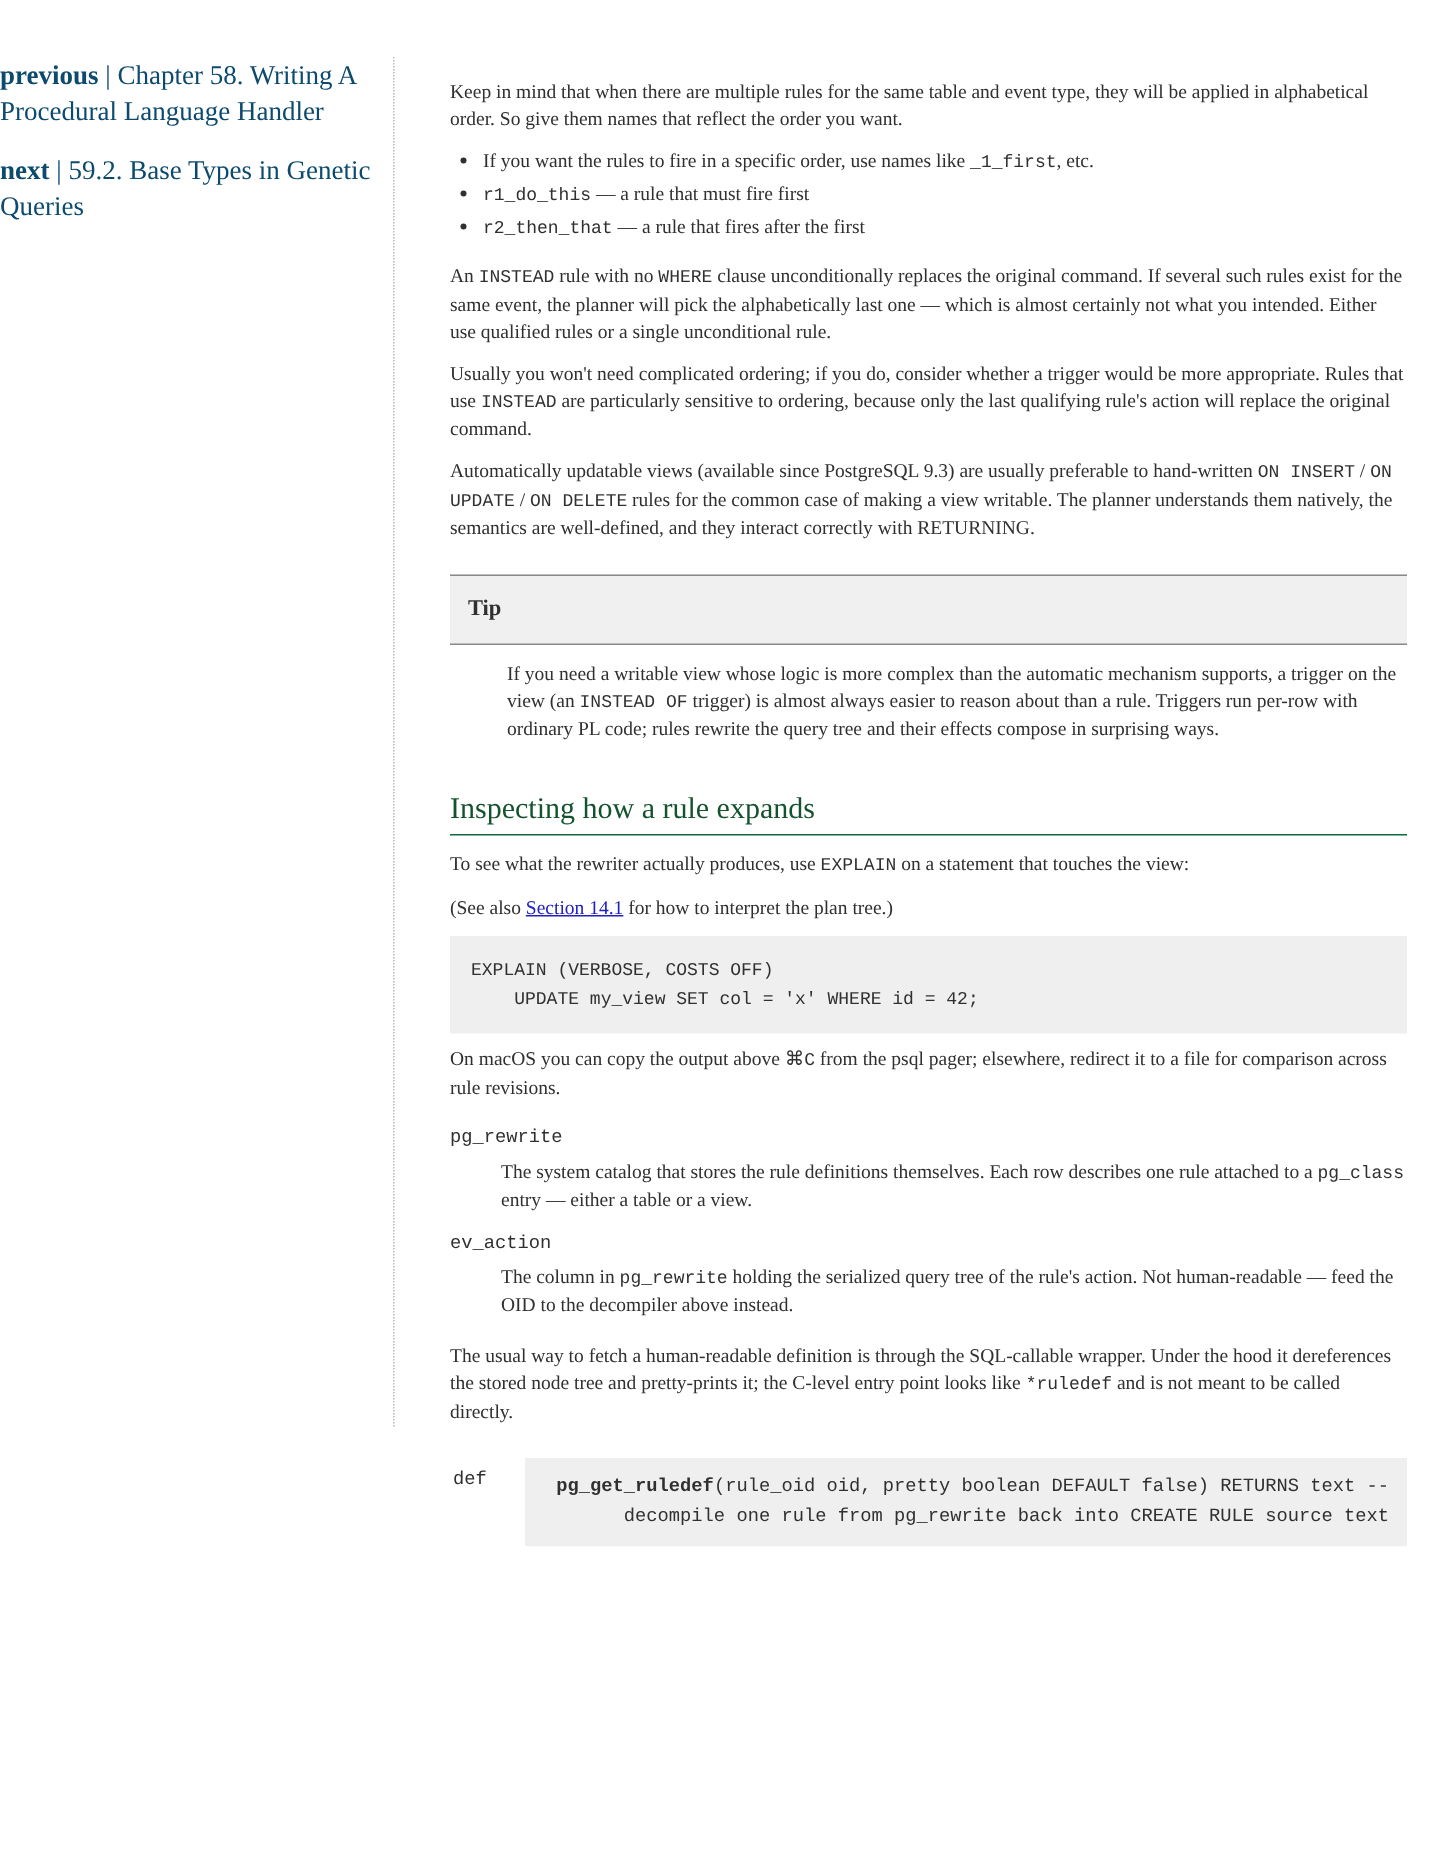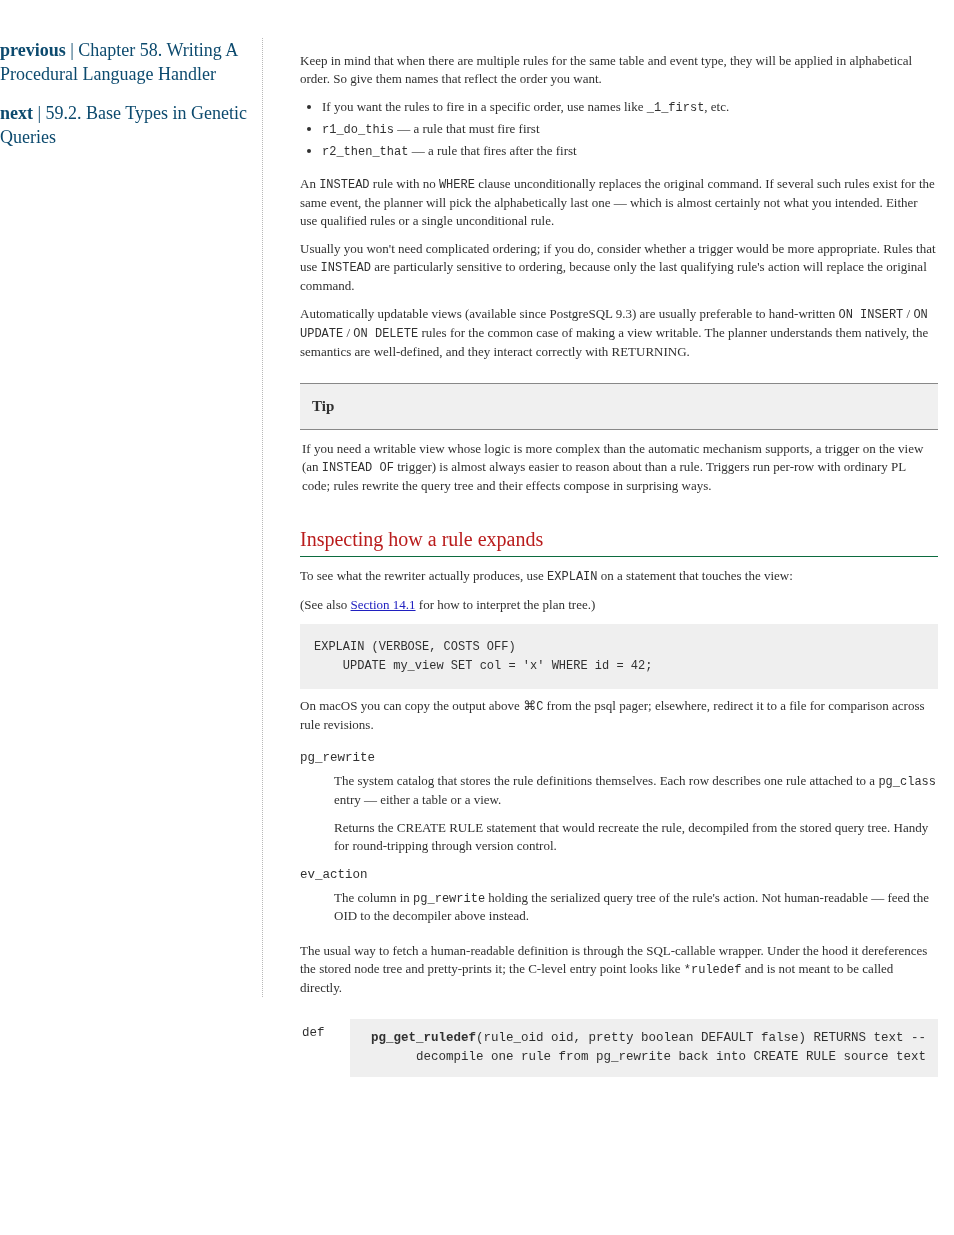--- a/index.html
+++ b/index.html
@@ -64,24 +64,24 @@
     margin: 22px 0 14px 0;
   }
   .tip-bar {
     background: #f0f0f0;
     border-top: 1px solid #888;
     border-bottom: 1px solid #888;
     font-weight: bold;
     padding: 12px 12px;
     font-size: 15px;
   }
-  .tip-body { padding: 10px 2px 0 2px; }
+  .tip-body { padding: 10px 2px 0 2px; margin-left: 36px; }
 
   h2.section {
-    color: #b91c1c;
+    color: #14532d;
     font-weight: normal;
     font-size: 20px;
     border-bottom: 1px solid #0c6b3f;
     padding-bottom: 3px;
     margin: 30px 0 10px 0;
   }
 
   pre.codeblock {
     background: #efefef;
     font-family: Menlo, Consolas, "Courier New", monospace;
@@ -196,21 +196,20 @@
     <p>
       <span>On macOS you can copy the output above </span><span class="cmd">⌘</span><span class="mono">C</span><span> from the psql pager; elsewhere, redirect it to a file for comparison across rule revisions.</span>
     </p>
 
     <dl class="dl">
       <dt>pg_rewrite</dt>
       <dd>
         <span>The system catalog that stores the rule definitions themselves. Each row describes one rule attached to a </span><code class="inline">pg_class</code><span> entry — either a table or a view.</span>
       </dd>
 
-      <dd>Returns the CREATE RULE statement that would recreate the rule, decompiled from the stored query tree. Handy for round-tripping through version control.</dd>
 
       <dt>ev_action</dt>
       <dd>
         <span>The column in </span><code class="inline">pg_rewrite</code><span> holding the serialized query tree of the rule's action. Not human-readable — feed the OID to the decompiler above instead.</span>
       </dd>
     </dl>
 
 
     <p>
       <span>The usual way to fetch a human-readable definition is through the SQL-callable wrapper. Under the hood it dereferences the stored node tree and pretty-prints it; the C-level entry point looks like </span><span class="deref">*ruledef</span><span> and is not meant to be called directly.</span>

